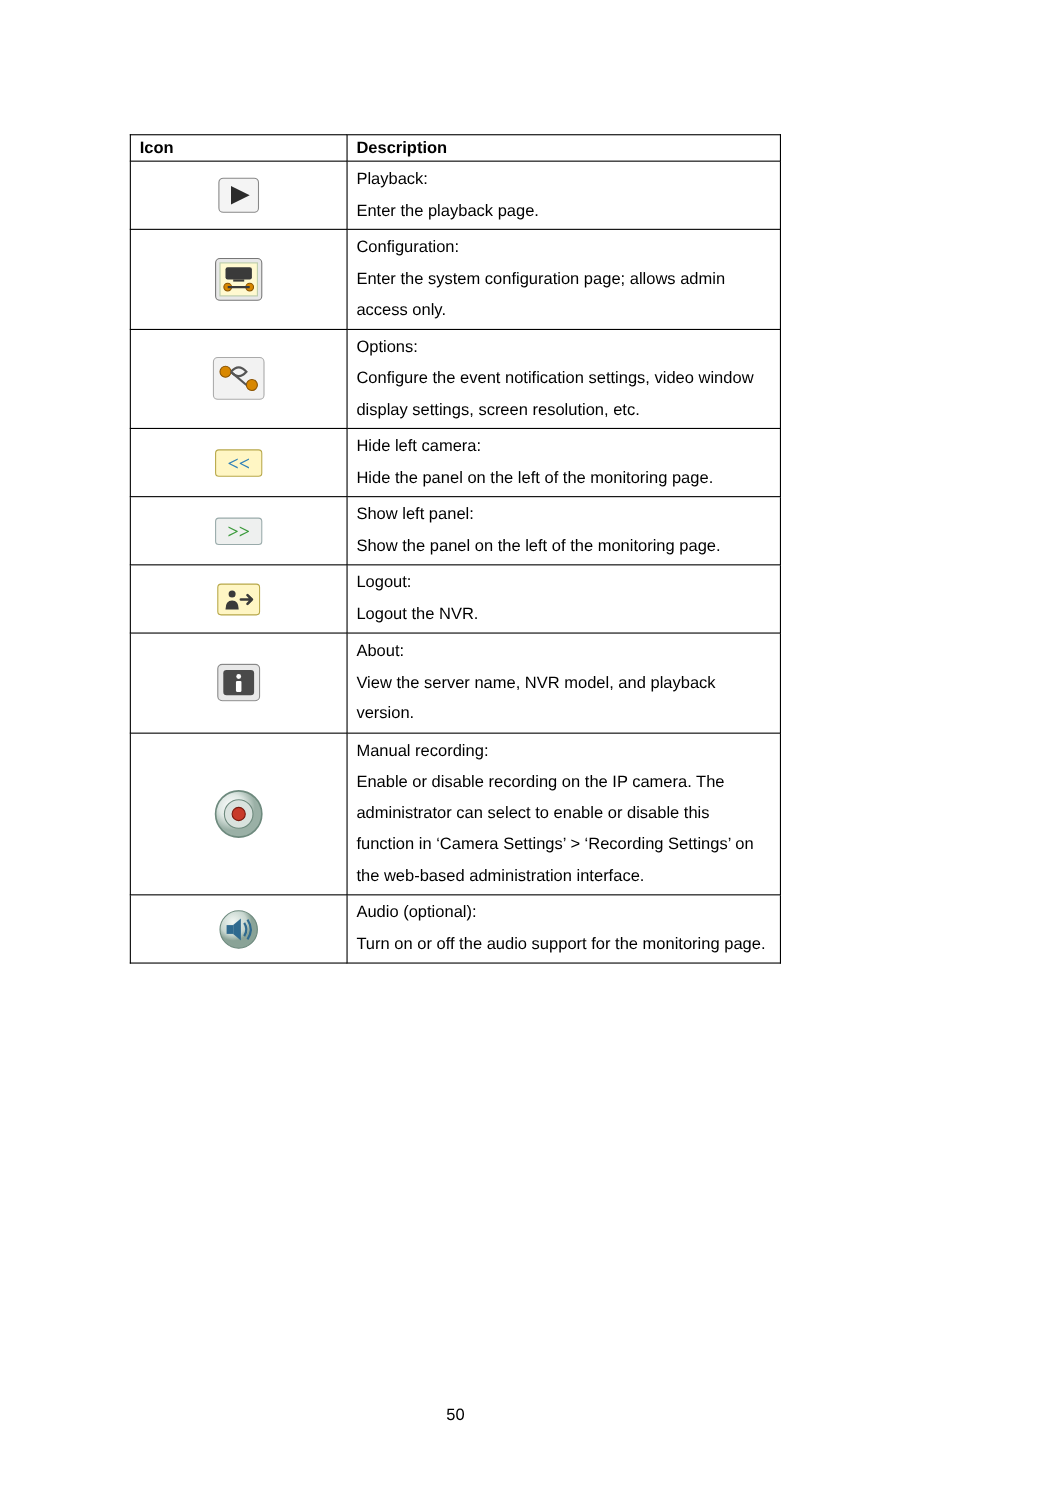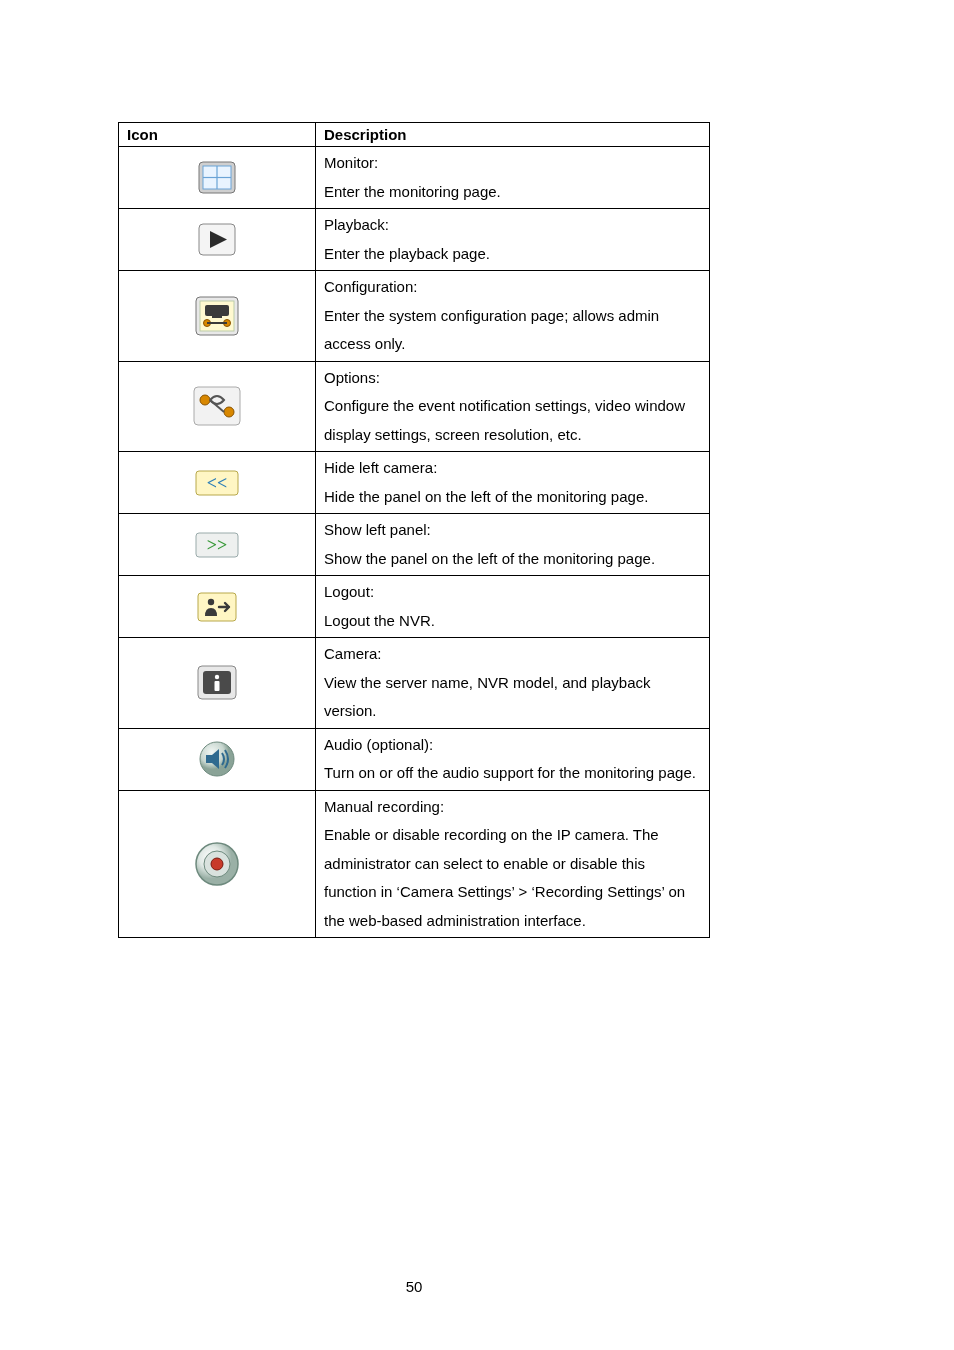--- a/index.html
+++ b/index.html
@@ -65,36 +65,20 @@
 <div class="page">
   <table class="icon-table">
     <thead>
       <tr>
         <th>Icon</th>
         <th>Description</th>
       </tr>
     </thead>
     <tbody>
 
-      <tr>
-        <td class="icon-cell">
-          <span class="icn">
-            <svg width="38" height="33" viewBox="0 0 38 33">
-              <rect x="1" y="1" width="36" height="31" rx="4" fill="#cfcfcf" stroke="#777"></rect>
-              <rect x="5" y="5" width="28" height="23" fill="#e9f4ff" stroke="#6aa3d6"></rect>
-              <line x1="19" y1="5" x2="19" y2="28" stroke="#6aa3d6" stroke-width="1.2"></line>
-              <line x1="5" y1="16.5" x2="33" y2="16.5" stroke="#6aa3d6" stroke-width="1.2"></line>
-            </svg>
-          </span>
-        </td>
-        <td class="desc-cell">
-          <span>Monitor:</span><br>
-          <span>Enter the monitoring page.</span>
-        </td>
-      </tr>
 
       <tr>
         <td class="icon-cell">
           <span class="icn">
             <svg width="38" height="33" viewBox="0 0 38 33">
               <rect x="1" y="1" width="36" height="31" rx="4" fill="#f4f4f4" stroke="#888"></rect>
               <polygon points="12,8 12,25 29,16.5" fill="#2b2b2b"></polygon>
             </svg>
           </span>
         </td>
@@ -194,22 +178,45 @@
           <span class="icn">
             <svg width="40" height="35" viewBox="0 0 40 35">
               <rect x="1" y="1" width="38" height="33" rx="4" fill="#e8e8e8" stroke="#888"></rect>
               <rect x="6" y="6" width="28" height="23" rx="3" fill="#4a4a4a"></rect>
               <circle cx="20" cy="12" r="2.2" fill="#fff"></circle>
               <rect x="17.5" y="16" width="5" height="10" rx="1" fill="#fff"></rect>
             </svg>
           </span>
         </td>
         <td class="desc-cell">
-          <span>Camera:</span><br>
+          <span>About:</span><br>
           <span>View the server name, NVR model, and playback version.</span>
+        </td>
+      </tr>
+
+      <tr>
+        <td class="icon-cell">
+          <span class="icn">
+            <svg width="48" height="48" viewBox="0 0 48 48">
+              <defs>
+                <radialGradient id="rg1" cx="0.35" cy="0.35">
+                  <stop offset="0%" stop-color="#ffffff"></stop>
+                  <stop offset="55%" stop-color="#dfe8e4"></stop>
+                  <stop offset="100%" stop-color="#9ab0a6"></stop>
+                </radialGradient>
+              </defs>
+              <circle cx="24" cy="24" r="21" fill="url(#rg1)" stroke="#6e8a7e" stroke-width="1.5"></circle>
+              <circle cx="24" cy="24" r="13" fill="#d9e2de" stroke="#6e8a7e"></circle>
+              <circle cx="24" cy="24" r="6" fill="#c83a2a" stroke="#7a1a10"></circle>
+            </svg>
+          </span>
+        </td>
+        <td class="desc-cell">
+          <span>Manual recording:</span><br>
+          <span>Enable or disable recording on the IP camera.   The administrator can select to enable or disable this function in ‘Camera Settings’ &gt; ‘Recording Settings’ on the web-based administration interface.</span>
         </td>
       </tr>
 
       <tr>
         <td class="icon-cell">
           <span class="icn">
             <svg width="42" height="38" viewBox="0 0 42 38">
               <defs>
                 <radialGradient id="rg2" cx="0.35" cy="0.3">
                   <stop offset="0%" stop-color="#f2f7f4"></stop>
@@ -223,40 +230,17 @@
               <path d="M26 13 Q30 19 26 25" fill="none" stroke="#2f6a8f" stroke-width="2"></path>
               <path d="M29 10 Q35 19 29 28" fill="none" stroke="#2f6a8f" stroke-width="2"></path>
             </svg>
           </span>
         </td>
         <td class="desc-cell">
           <span>Audio (optional):</span><br>
           <span>Turn on or off the audio support for the monitoring page.</span>
         </td>
       </tr>
-
-      <tr>
-        <td class="icon-cell">
-          <span class="icn">
-            <svg width="48" height="48" viewBox="0 0 48 48">
-              <defs>
-                <radialGradient id="rg1" cx="0.35" cy="0.35">
-                  <stop offset="0%" stop-color="#ffffff"></stop>
-                  <stop offset="55%" stop-color="#dfe8e4"></stop>
-                  <stop offset="100%" stop-color="#9ab0a6"></stop>
-                </radialGradient>
-              </defs>
-              <circle cx="24" cy="24" r="21" fill="url(#rg1)" stroke="#6e8a7e" stroke-width="1.5"></circle>
-              <circle cx="24" cy="24" r="13" fill="#d9e2de" stroke="#6e8a7e"></circle>
-              <circle cx="24" cy="24" r="6" fill="#c83a2a" stroke="#7a1a10"></circle>
-            </svg>
-          </span>
-        </td>
-        <td class="desc-cell">
-          <span>Manual recording:</span><br>
-          <span>Enable or disable recording on the IP camera.   The administrator can select to enable or disable this function in ‘Camera Settings’ &gt; ‘Recording Settings’ on the web-based administration interface.</span>
-        </td>
-      </tr>
     </tbody>
   </table>
 
   <div class="page-number">50</div>
 </div>
 
 </body></html>

